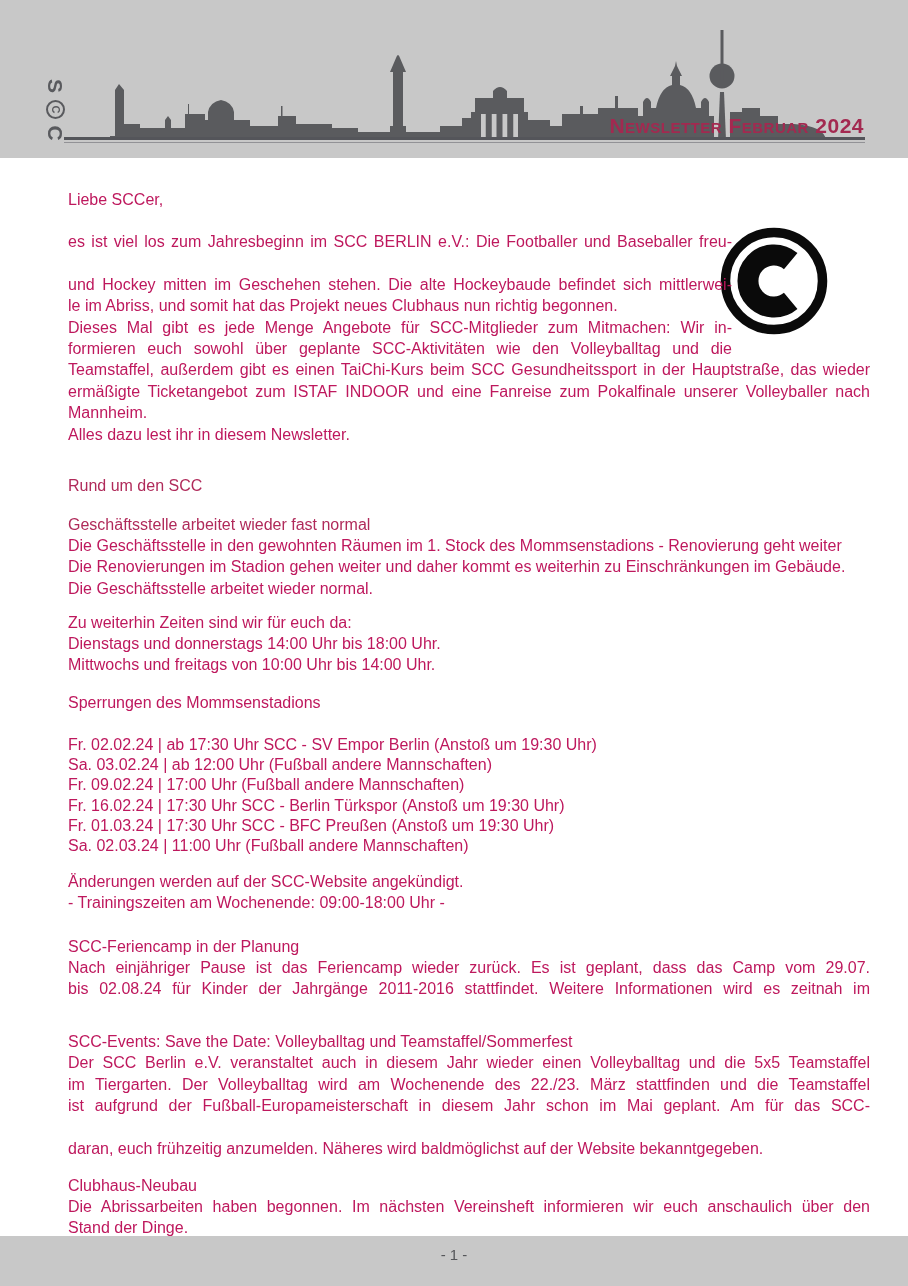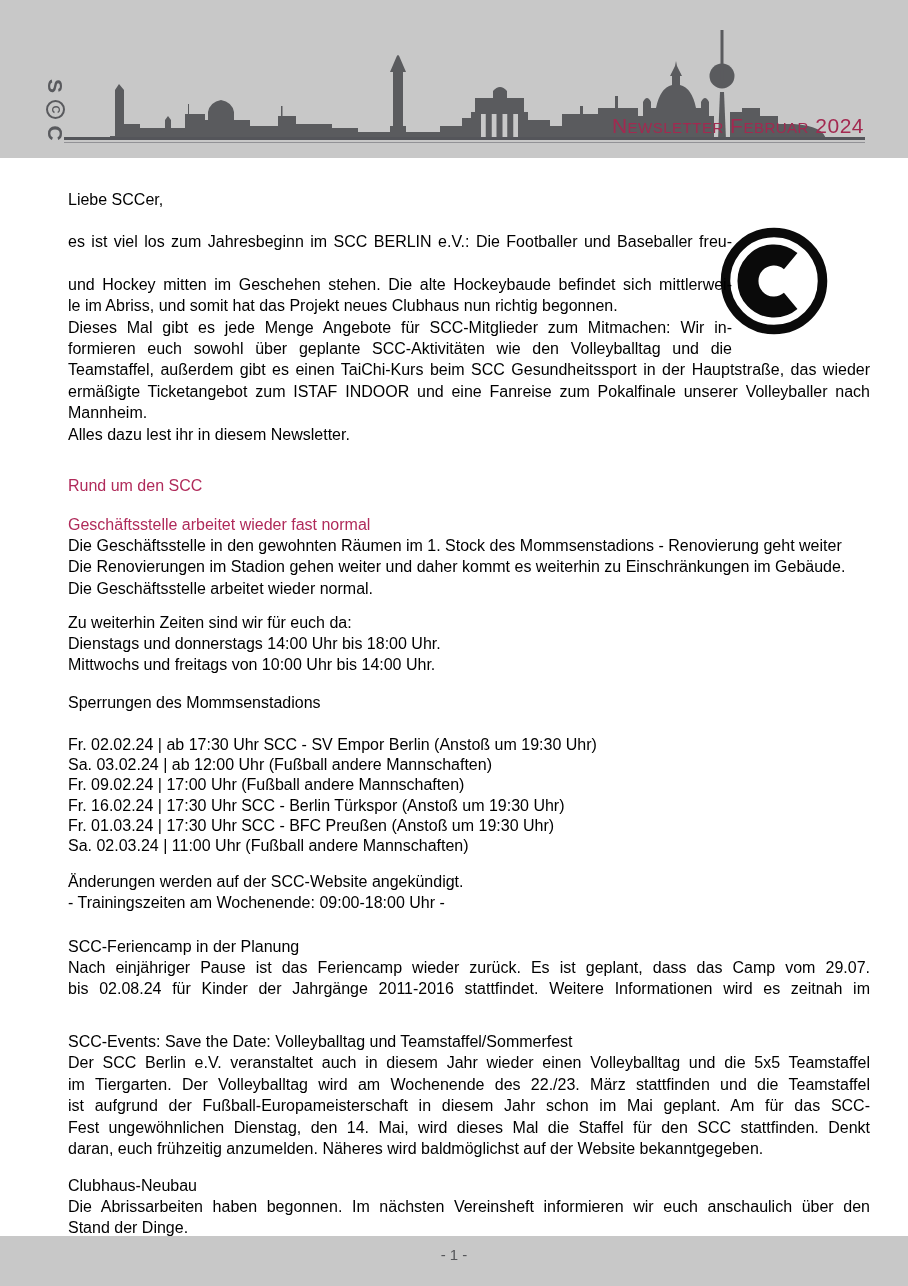--- a/index.html
+++ b/index.html
@@ -8,26 +8,26 @@
   
   #header-band{position:absolute;left:0;top:0;width:908px;height:158px;background:#c8c8c8;}
   #skyline{position:absolute;left:110px;top:28px;width:718px;height:112px;}
   #rule-dark{position:absolute;left:64px;top:137px;width:801px;height:3px;background:#54555a;}
   #rule-light{position:absolute;left:64px;top:142px;width:801px;height:1px;background:#929296;}
   #vert-logo{position:absolute;left:42px;top:74px;width:26px;display:flex;flex-direction:column;align-items:center;}
   #vert-logo .vl{transform:rotate(90deg);font-weight:bold;font-size:21px;line-height:24px;color:#595a5e;}
   #vert-logo .vl-ring{transform:rotate(90deg);box-sizing:border-box;width:19px;height:19px;margin:2px 0;
         border:2.5px solid #595a5e;border-radius:50%;display:flex;align-items:center;justify-content:center;
         font-size:11px;font-weight:bold;color:#595a5e;line-height:1;}
-  #nl-title{position:absolute;top:114px;right:44px;font-weight:normal;font-size:21px;line-height:1.1;
+  #nl-title{position:absolute;top:114px;right:44px;font-weight:bold;font-size:21px;line-height:1.1;
         font-variant:small-caps;letter-spacing:0.5px;color:#a32950;}
   
   #big-c{position:absolute;left:718px;top:225px;width:112px;height:112px;}
   
-  .ln{position:absolute;left:68px;width:802px;font-size:16px;line-height:20px;color:#000000;}
+  .ln{position:absolute;left:68px;width:802px;font-size:16px;line-height:20px;color:#be185d;}
   .jn{width:664px;text-align:justify;text-align-last:justify;}
   .j{width:802px;text-align:justify;text-align-last:justify;}
   .red{color:#b02a5a;}
   
   #footer-band{position:absolute;left:0;top:1236px;width:908px;height:50px;background:#c8c8c8;}
   #page-num{position:absolute;left:0;top:1246px;width:908px;text-align:center;
         font-size:15px;color:#55565a;}
 </style>
 </head>
 <body>
@@ -101,21 +101,20 @@
   <div class="ln" style="top:893px">- Trainingszeiten am Wochenende: 09:00-18:00 Uhr -</div>
 
   <div class="ln" style="top:937px">SCC-Feriencamp in der Planung</div>
   <div class="ln j" style="top:958px">Nach einjähriger Pause ist das Feriencamp wieder zurück. Es ist geplant, dass das Camp vom 29.07.</div>
   <div class="ln j" style="top:979px">bis 02.08.24 für Kinder der Jahrgänge 2011-2016 stattfindet. Weitere Informationen wird es zeitnah im</div>
 
   <div class="ln" style="top:1032px">SCC-Events: Save the Date: Volleyballtag und Teamstaffel/Sommerfest</div>
   <div class="ln j" style="top:1053px">Der SCC Berlin e.V. veranstaltet auch in diesem Jahr wieder einen Volleyballtag und die 5x5 Teamstaffel</div>
   <div class="ln j" style="top:1075px">im Tiergarten. Der Volleyballtag wird am Wochenende des 22./23. März stattfinden und die Teamstaffel</div>
   <div class="ln j" style="top:1096px">ist aufgrund der Fußball-Europameisterschaft in diesem Jahr schon im Mai geplant. Am für das SCC-</div>
-  <div class="ln j" style="top:1118px">Fest ungewöhnlichen Dienstag, den 14. Mai, wird dieses Mal die Staffel für den SCC stattfinden. Denkt</div>
   <div class="ln" style="top:1139px">daran, euch frühzeitig anzumelden. Näheres wird baldmöglichst auf der Website bekanntgegeben.</div>
 
   <div class="ln j" style="top:1197px">Die Abrissarbeiten haben begonnen. Im nächsten Vereinsheft informieren wir euch anschaulich über den</div>
   <div class="ln" style="top:1176px">Clubhaus-Neubau</div>
   <div class="ln" style="top:1218px">Stand der Dinge.</div>
 
   <div id="footer-band"></div>
   <div id="page-num">- 1 -</div>
 
 </div>

